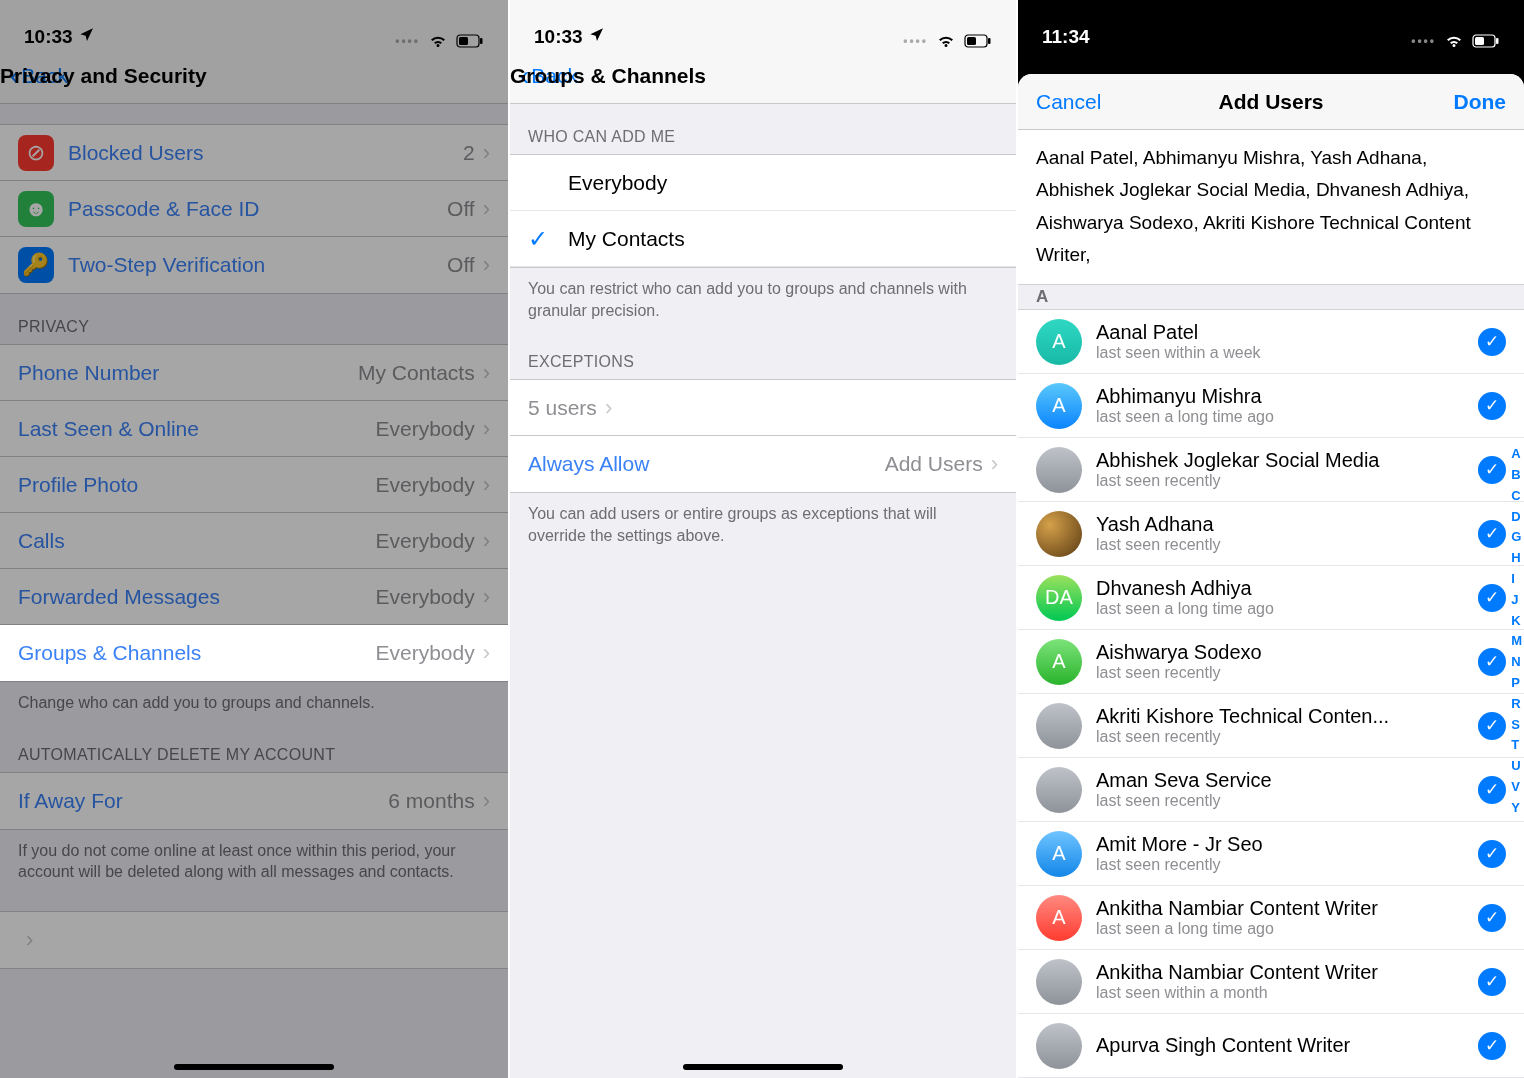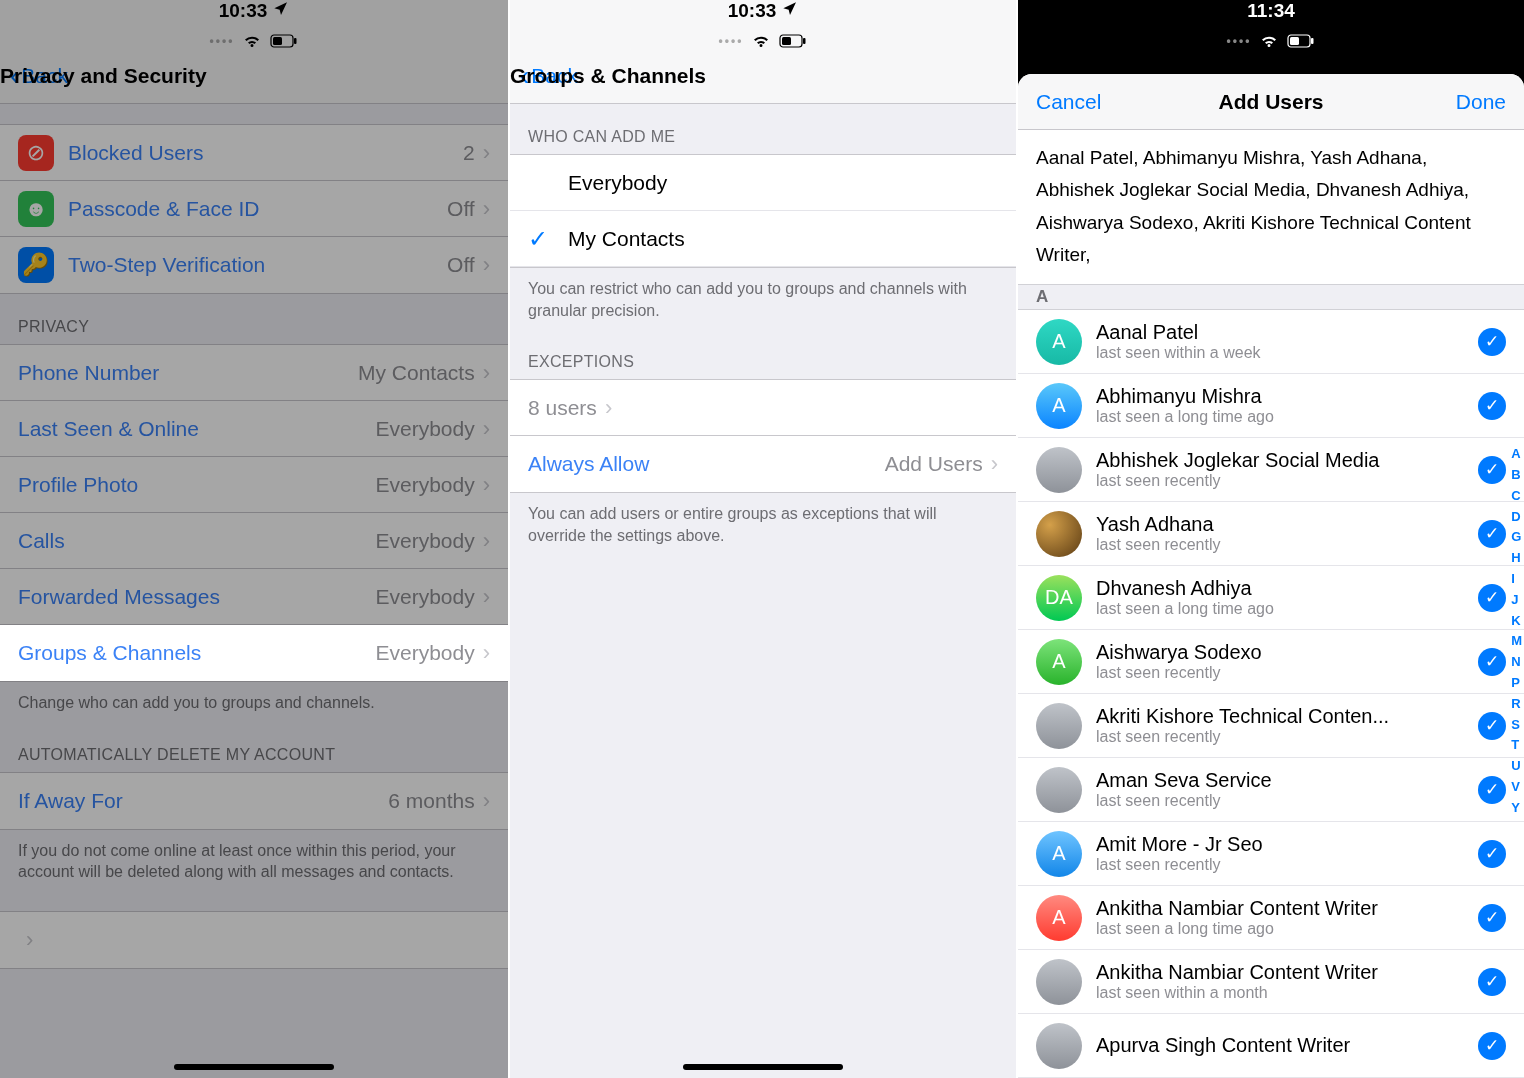--- a/index.html
+++ b/index.html
@@ -2,21 +2,21 @@
 <html><head>
 <meta charset="utf-8">
 <style>
 * { margin: 0; padding: 0; box-sizing: border-box; font-family: -apple-system, BlinkMacSystemFont, "Segoe UI", Helvetica, Arial, sans-serif; }
 body { background: #fff; display: flex; width: 1524px; height: 1078px; overflow: hidden; }
 .phone { width: 508px; height: 1078px; position: relative; background: #efeff4; overflow: hidden; }
 .phone.dimmed::after { content:""; position:absolute; inset:0; background:rgba(0,0,0,0.35); pointer-events:none; z-index:5; }
 .phone.dimmed .highlight-row { position:relative; z-index:10; background:#fff; }
 .phone.dark-top .status-bar, .phone.dark-top .sheet-backdrop { background:#000; color:#fff; }
 
-.status-bar { height:48px; display:flex; align-items:center; justify-content:space-between; padding:0 24px; font-size:19px; font-weight:600; background:#f7f7f8;flex-direction:column; }
+.status-bar { height:48px; display:flex; align-items:flex-end; justify-content:space-between; padding:0 24px; font-size:19px; font-weight:600; background:#f7f7f8; }
 .status-left { display:flex; align-items:center; gap:6px; }
 .status-right { display:flex; align-items:center; gap:8px; }
 .loc-icon { display:inline-block; transform:rotate(0deg); }
 .dots { letter-spacing:2px; color:#aaa; font-size:12px; }
 .wifi-icon svg, .battery-icon svg { display:block; }
 
 .nav-bar { height:56px; display:flex; align-items:center; padding:0 10px; background:#f7f7f8; border-bottom:1px solid #c8c7cc; position:relative; }
 .back-btn { display:flex; align-items:center; color:#007aff; font-size:21px; gap:2px; }
 .chev-left { font-size:28px; line-height:1; font-weight:400; }
 .nav-title { position:absolute; left:0; right:0; text-align:left; font-size:21px; font-weight:600; pointer-events:none; }
@@ -43,21 +43,21 @@
 .icon-green { background:#34c759; }
 .icon-blue { background:#007aff; }
 
 .home-indicator { position:absolute; bottom:8px; left:50%; transform:translateX(-50%); width:160px; height:6px; background:#000; border-radius:4px; }
 
 
 .sheet-backdrop { height:38px; background:#000; }
 .sheet { background:#fff; border-top-left-radius:14px; border-top-right-radius:14px; margin-top:-12px; overflow:hidden; height:calc(100% - 48px - 26px); display:flex; flex-direction:column; }
 .sheet-nav { height:56px; display:flex; align-items:center; justify-content:space-between; padding:0 18px; border-bottom:1px solid #c8c7cc; background:#f7f7f8; position:relative; }
 .sheet-nav .left, .sheet-nav .right { color:#007aff; font-size:21px; }
-.sheet-nav .right { font-weight:400; }
+.sheet-nav .right { font-weight:700; }
 .sheet-nav .title { position:absolute; left:0; right:0; text-align:center; font-size:21px; font-weight:600; pointer-events:none; }
 
 .token-area { padding:12px 18px 13px; font-size:19px; line-height:1.7; color:#000; }
 .token-area span::after { content:", "; }
 .token-area span:last-child::after { content:","; }
 
 .index-header { background:#efeff4; color:#6d6d72; font-size:17px; font-weight:600; padding:2px 18px; border-top:1px solid #d1d1d6; border-bottom:1px solid #d1d1d6; }
 
 .contact-list { flex:1; overflow:hidden; position:relative; }
 .contact-row { display:flex; align-items:center; padding:8px 18px; border-bottom:1px solid #e5e5ea; background:#fff; min-height:64px; }
@@ -237,21 +237,21 @@
       <div class="option-cell">
         <span class="check-slot">✓</span>
       <span class="label">My Contacts</span>
       </div>
     </div>
   <div class="sec-footer">You can restrict who can add you to groups and channels with granular precision.</div>
 
   <div class="sec-header">EXCEPTIONS</div>
   <div class="group" id="p2-ex">
       <div class="cell">
-      <span class="value">8 users</span>
+      <span class="value">5 users</span>
       <span class="chev">›</span>
       </div>
       <div class="cell">
         <span class="label">Always Allow</span>
       <span class="value">Add Users</span>
       <span class="chev">›</span>
       </div>
     </div>
   <div class="sec-footer">You can add users or entire groups as exceptions that will override the settings above.</div>
 

